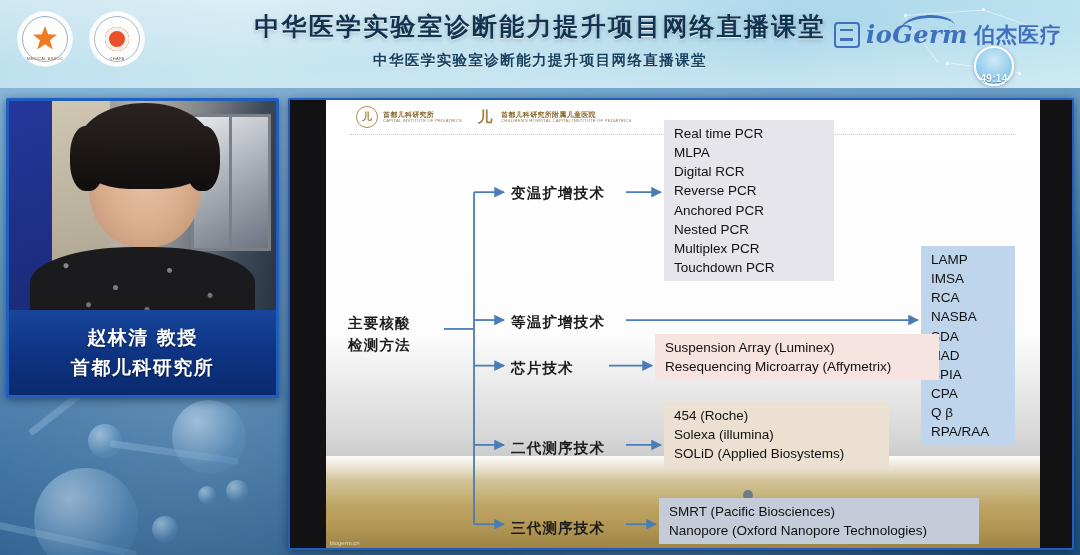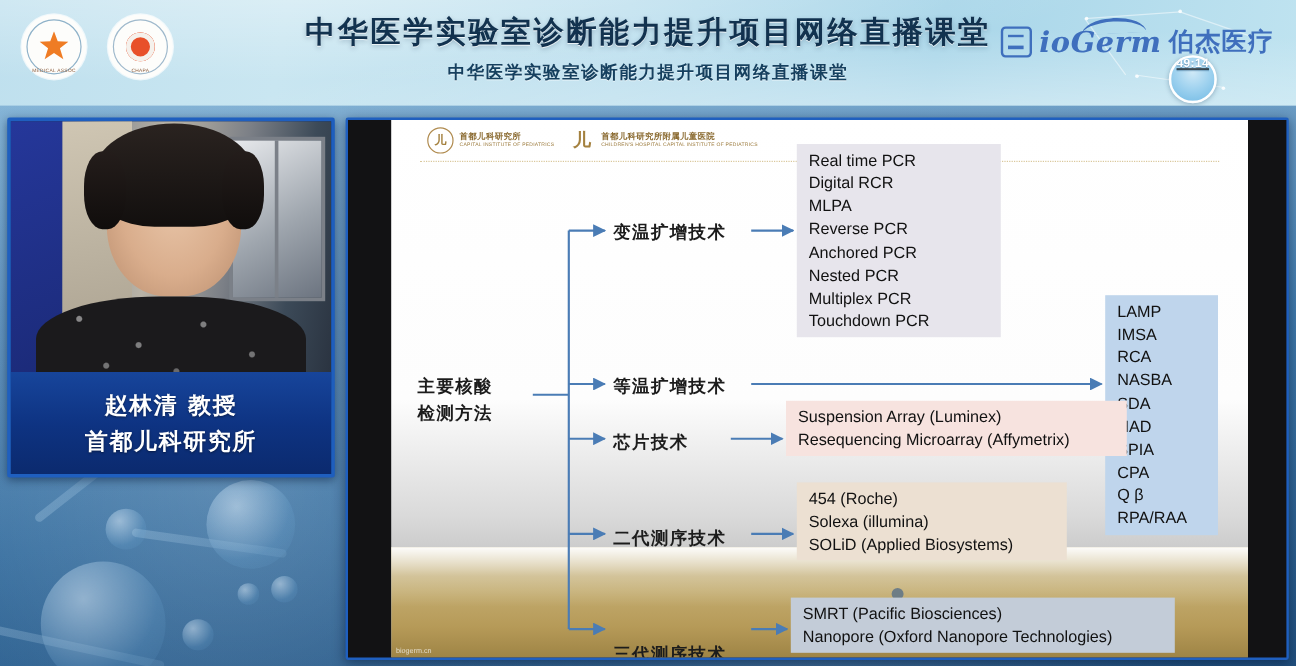--- a/index.html
+++ b/index.html
@@ -116,21 +116,21 @@
   #brand .bcn {
     font-family: "DejaVu Sans", "Liberation Sans", sans-serif;
     font-weight: 700; font-size: 21px; color: #3f6fbd; letter-spacing: 1px;
   }
   #timer {
     position: absolute; right: 66px; top: 46px;
     width: 40px; height: 40px; border-radius: 50%;
     background: radial-gradient(circle at 50% 34%, #cfe9f7 0%, #9fd2ef 48%, #6fb9e4 100%);
     border: 2px solid #ffffff;
     box-shadow: 0 1px 4px rgba(20,60,95,.35);
-    display: flex; align-items: flex-start; justify-content: center; text-decoration: underline;
+    display: flex; align-items: flex-end; justify-content: center;
   }
   #timer span {
     font-size: 10px; font-weight: 700; color: #ffffff;
     text-shadow: 0 1px 1px rgba(30,80,120,.6);
     letter-spacing: .3px;
   }
 
   
   #video-panel {
     position: absolute; left: 6px; top: 98px; width: 273px; height: 300px;
@@ -462,26 +462,26 @@
 
         <div id="root-label">
           <div>主要核酸</div>
           <div>检测方法</div>
         </div>
 
         <div class="node-label" style="left:185px; top:84px;">变温扩增技术</div>
         <div class="node-label" style="left:185px; top:213px;">等温扩增技术</div>
         <div class="node-label" style="left:185px; top:259px;">芯片技术</div>
         <div class="node-label" style="left:185px; top:339px;">二代测序技术</div>
-        <div class="node-label" style="left:185px; top:419px;margin-top:17px;">三代测序技术</div>
+        <div class="node-label" style="left:185px; top:419px;">三代测序技术</div>
 
         <div class="leaf-box" id="box-pcr" style="background: rgb(231, 229, 236);">
             <div>Real time PCR</div>
+            <div>MLPA</div>
             <div>Digital RCR</div>
-            <div>MLPA</div>
             <div>Reverse PCR</div>
             <div>Anchored PCR</div>
             <div>Nested PCR</div>
             <div>Multiplex PCR</div>
             <div>Touchdown PCR</div>
           </div>
         <div class="leaf-box" id="box-iso" style="background: rgb(191, 213, 236);">
             <div>LAMP</div>
             <div>IMSA</div>
             <div>RCA</div>

